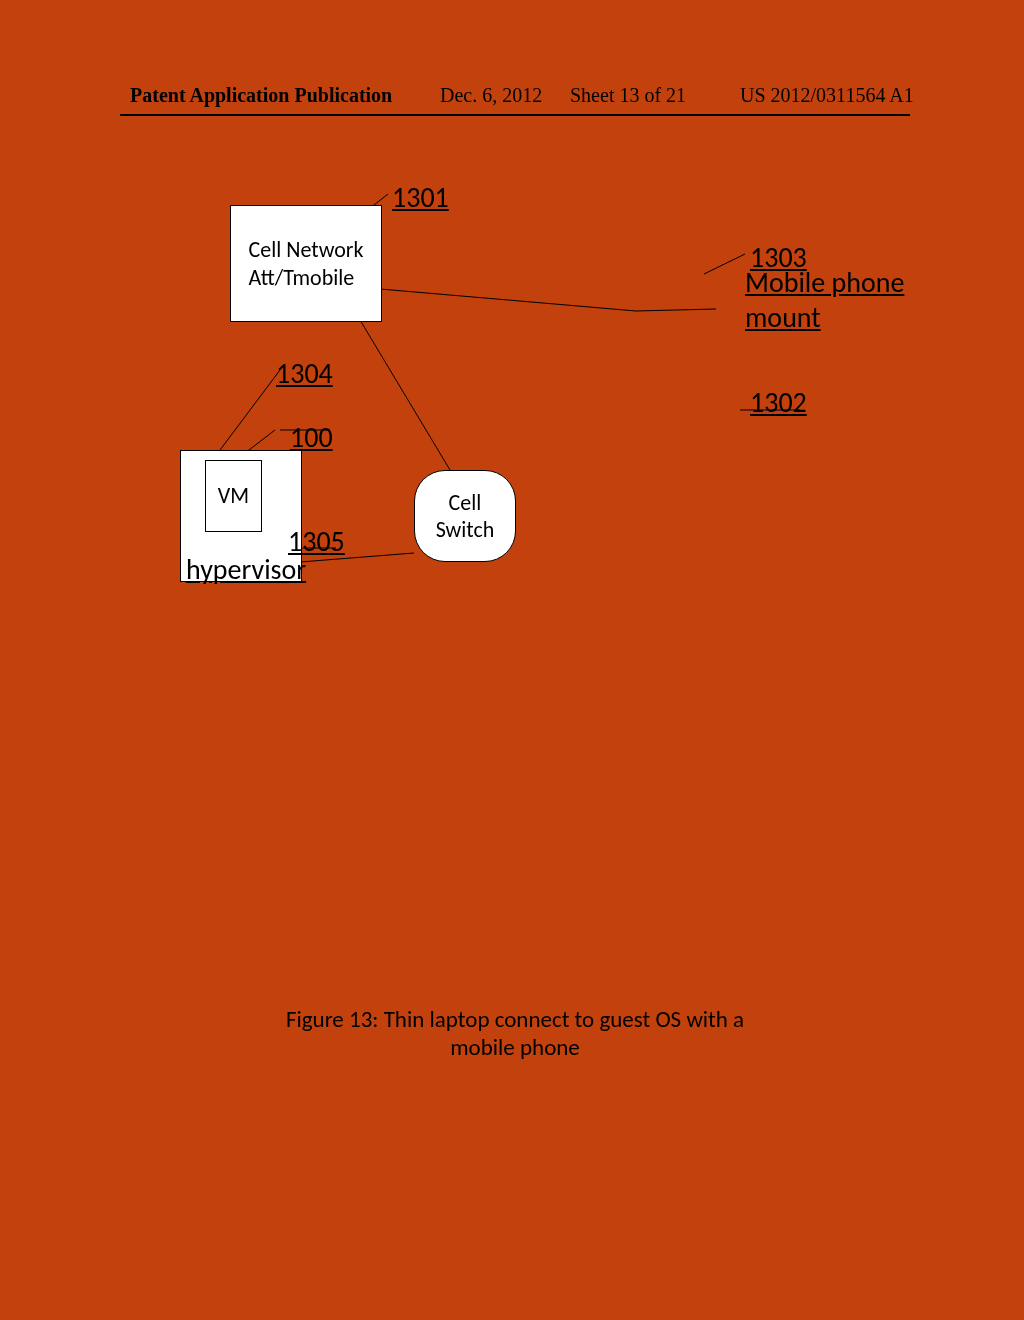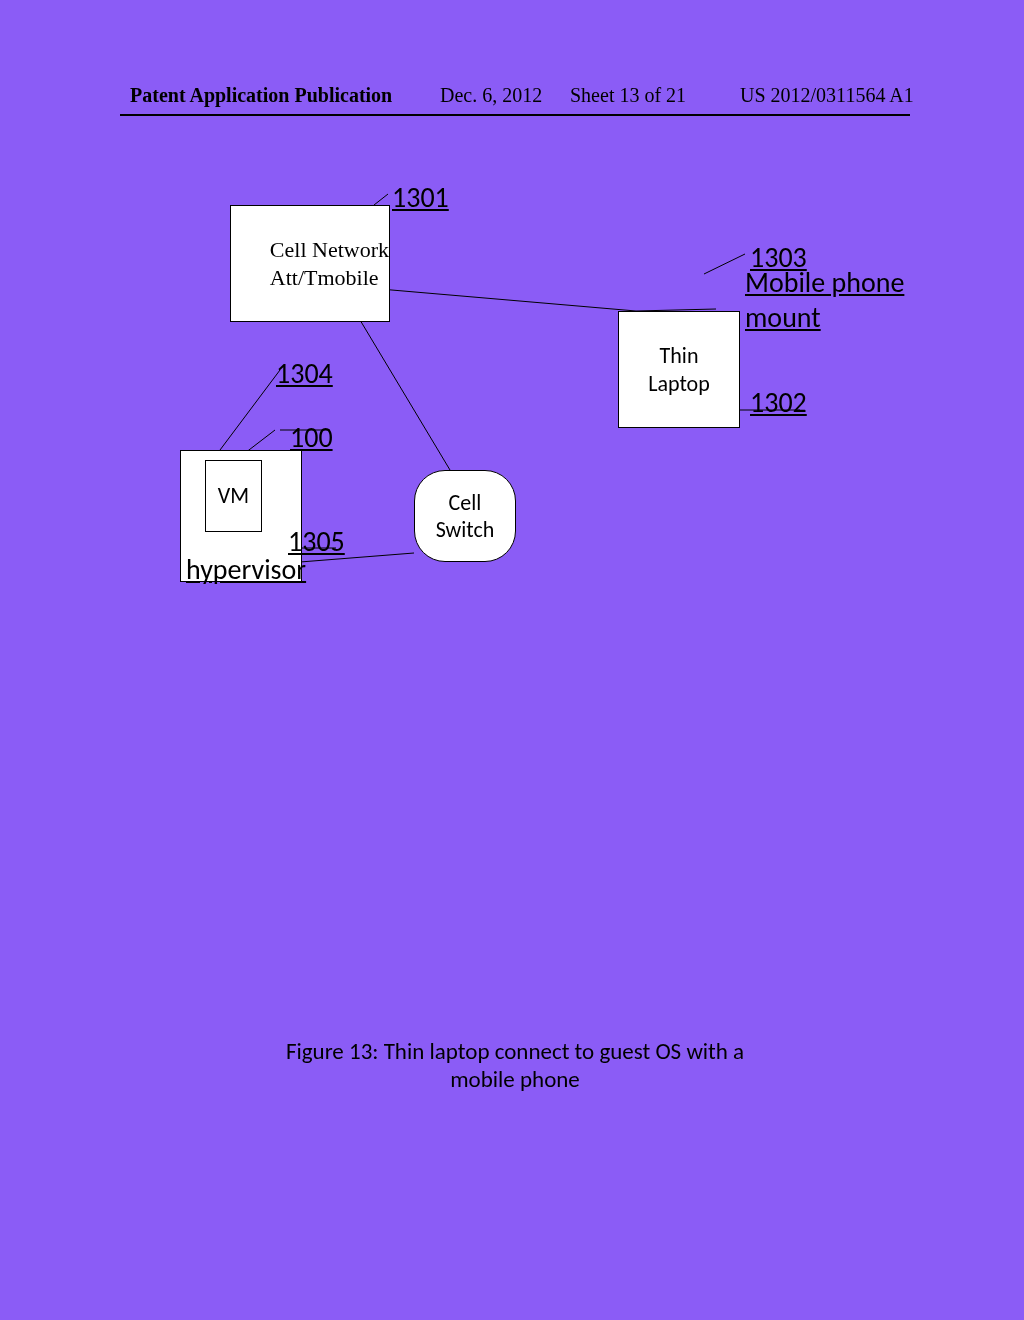--- a/index.html
+++ b/index.html
@@ -6,21 +6,21 @@
     margin: 0;
     padding: 0;
     background: #fff;
     font-family: Calibri, "Segoe UI", Arial, sans-serif;
     color: #000;
   }
   .page {
     position: relative;
     width: 1024px;
     height: 1320px;
-    background: #8b5cf6;
+    background: #c2410c;
   }
   .header {
     position: absolute;
     top: 84px;
     left: 0;
     width: 1024px;
     font-family: "Times New Roman", Times, serif;
     font-size: 20px;
   }
   .header .pub {
@@ -63,21 +63,20 @@
   .label {
     position: absolute;
     font-size: 28px;
     line-height: 1.25;
     text-decoration: underline;
   }
   .caption {
     position: absolute;
     font-size: 23px;
     text-align: center;
-    margin-top: 32px;
   }
   svg.lines {
     position: absolute;
     left: 0; top: 0;
     width: 1024px;
     height: 1320px;
     pointer-events: none;
   }
 </style>
 </head>
@@ -111,30 +110,26 @@
 
     <line x1="300" y1="562" x2="414" y2="553" stroke="#000" stroke-width="1"></line>
 
     <line x1="280" y1="548" x2="336" y2="548" stroke="#000" stroke-width="1"></line>
 
     <line x1="740" y1="410" x2="800" y2="410" stroke="#000" stroke-width="1"></line>
 
     <line x1="280" y1="430" x2="330" y2="430" stroke="#000" stroke-width="1"></line>
   </svg>
 
-  <div class="box" style="left:230px; top:205px; width:150px; height:115px; justify-content:flex-end; padding-left:8px; text-align:left;font-family:Liberation Serif, serif;">
+  <div class="box" style="left:230px; top:205px; width:150px; height:115px; justify-content:center; text-align:left;">
     <span style="text-align:left;">Cell Network
 Att/Tmobile</span>
   </div>
   <div class="label" style="left:392px; top:180px;">1301</div>
 
-  <div class="box" style="left:618px; top:311px; width:120px; height:115px;">
-    <span>Thin
-Laptop</span>
-  </div>
   <div class="label" style="left:750px; top:240px;">1303</div>
   <div class="label" style="left:745px; top:265px; white-space:pre-line;">Mobile phone
 mount</div>
   <div class="label" style="left:750px; top:385px;">1302</div>
 
   <div class="label" style="left:260px; top:356px;margin-left:16px;">1304</div>
 
   <div class="label" style="left:290px; top:420px;">100</div>
 
   <div class="box" style="left:414px; top:470px; width:100px; height:90px;border-radius:31px;">

